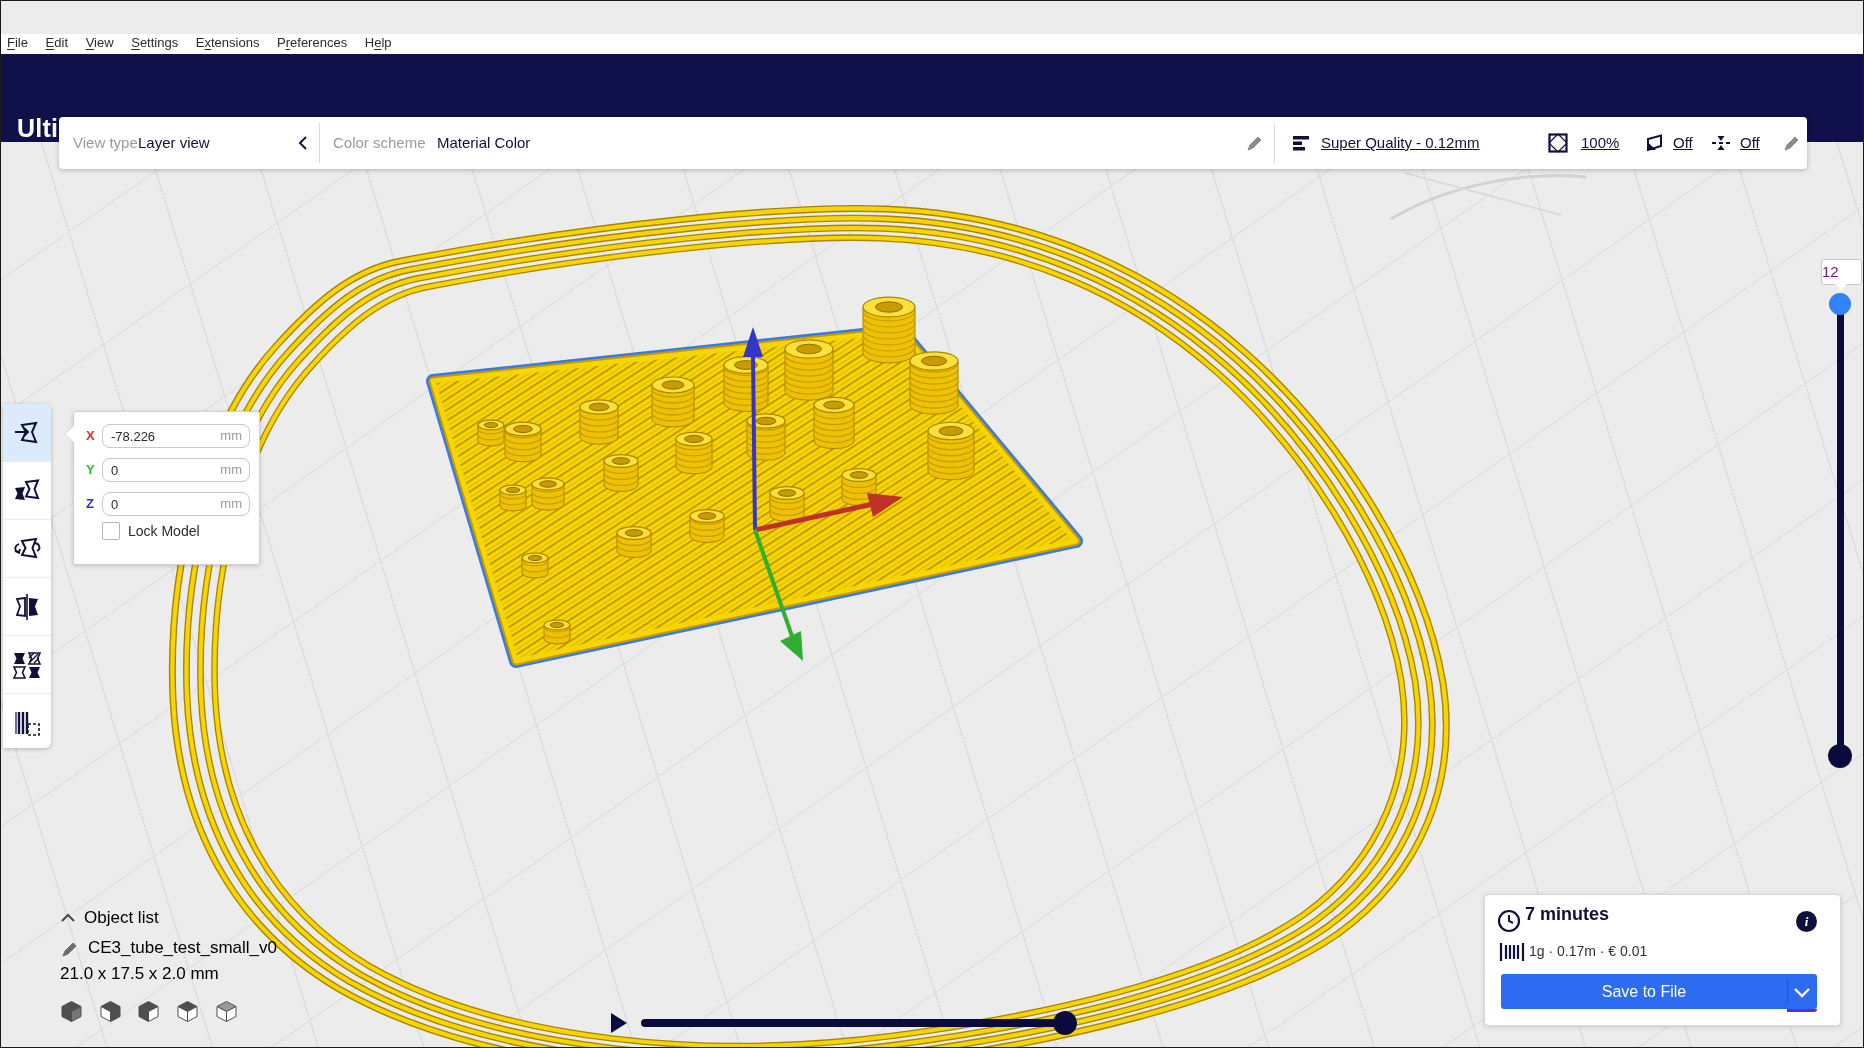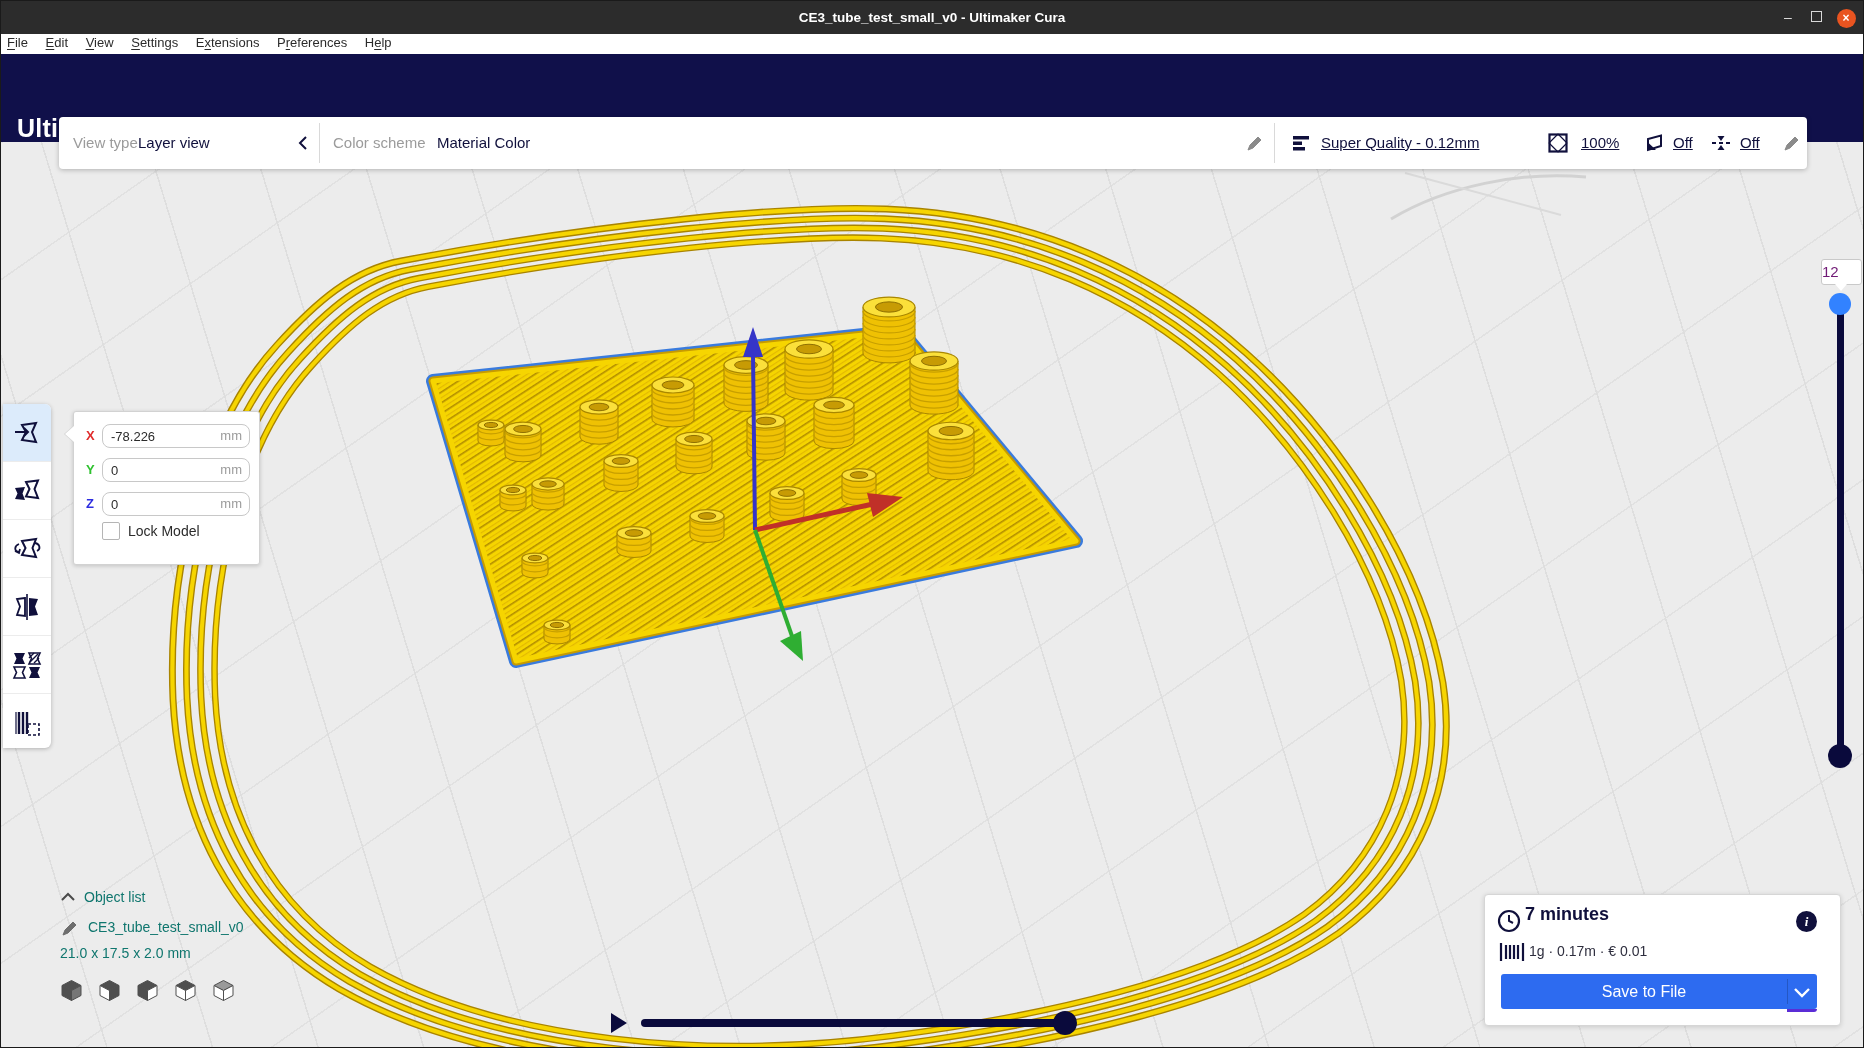--- a/index.html
+++ b/index.html
@@ -81,21 +81,21 @@
     border-left:6px solid transparent;border-right:6px solid transparent;border-top:7px solid #ffffff;}
   .layer-track{position:absolute;left:1836px;top:303px;width:7px;height:452px;background:#0a0a3c;border-radius:4px;z-index:6;}
   .layer-handle-top{position:absolute;left:1828px;top:292px;width:22px;height:22px;border-radius:50%;background:#3282ff;z-index:7;cursor:grab;}
   .layer-handle-bottom{position:absolute;left:1827px;top:743px;width:24px;height:24px;border-radius:50%;background:#0a0a3c;z-index:7;cursor:grab;}
   
   .timeline{position:absolute;z-index:6;}
   .play-btn{position:absolute;left:608px;top:1011px;width:20px;height:22px;cursor:pointer;}
   .time-track{position:absolute;left:640px;top:1018px;width:430px;height:8px;background:#0a0a3c;border-radius:4px;cursor:pointer;}
   .time-handle{position:absolute;left:1052px;top:1010px;width:24px;height:24px;border-radius:50%;background:#0a0a3c;cursor:grab;}
   
-  .objectlist{position:absolute;left:55px;top:884px;width:260px;z-index:6;font-size:14px;color:#0f766e;}
+  .objectlist{position:absolute;left:55px;top:905px;width:260px;z-index:6;font-size:17px;color:#000000;}
   .ol-row{position:relative;height:24px;line-height:24px;white-space:nowrap;}
   .ol-title{margin-left:28px;}
   .ol-name{margin-left:14px;}
   .ol-dims{margin-left:4px;}
   .cube-row{margin-top:14px;margin-left:4px;}
   .cube-row svg{margin-right:11px;cursor:pointer;}
   
   .summary{position:absolute;left:1483px;top:893px;width:355px;height:130px;background:#ffffff;border:1px solid #d6d6d6;
     border-radius:4px;box-shadow:0 1px 5px rgba(0,0,0,.15);z-index:7;}
   .sum-time{position:absolute;left:40px;top:9px;font-size:18px;font-weight:bold;color:#10103c;}
@@ -307,26 +307,20 @@
       <defs>
         <pattern id="infillPattern" width="9" height="9" patternUnits="userSpaceOnUse" patternTransform="rotate(-33)">
           <rect width="9" height="9" fill="#f6d500"></rect>
           <rect y="0" width="9" height="1.6" fill="#b28d00"></rect>
           <rect y="5" width="9" height="1.2" fill="#e3b902"></rect>
         </pattern>
       </defs>
     </svg>
   </div>
 
-  <div class="titlebar">
-    <div class="title">CE3_tube_test_small_v0 - Ultimaker Cura</div>
-    <div class="win-btn btn-min"><span>–</span></div>
-    <div class="win-btn btn-max"><span class="sq"></span></div>
-    <div class="win-btn btn-close"><span class="circ">×</span></div>
-  </div>
 
   <div class="menubar">
     <span class="mi"><span></span><span class="mnem">F</span><span>ile</span></span>
     <span class="mi"><span></span><span class="mnem">E</span><span>dit</span></span>
     <span class="mi"><span></span><span class="mnem">V</span><span>iew</span></span>
     <span class="mi"><span></span><span class="mnem">S</span><span>ettings</span></span>
     <span class="mi"><span>E</span><span class="mnem">x</span><span>tensions</span></span>
     <span class="mi"><span>P</span><span class="mnem">r</span><span>eferences</span></span>
     <span class="mi"><span>H</span><span class="mnem">e</span><span>lp</span></span>
   </div>

